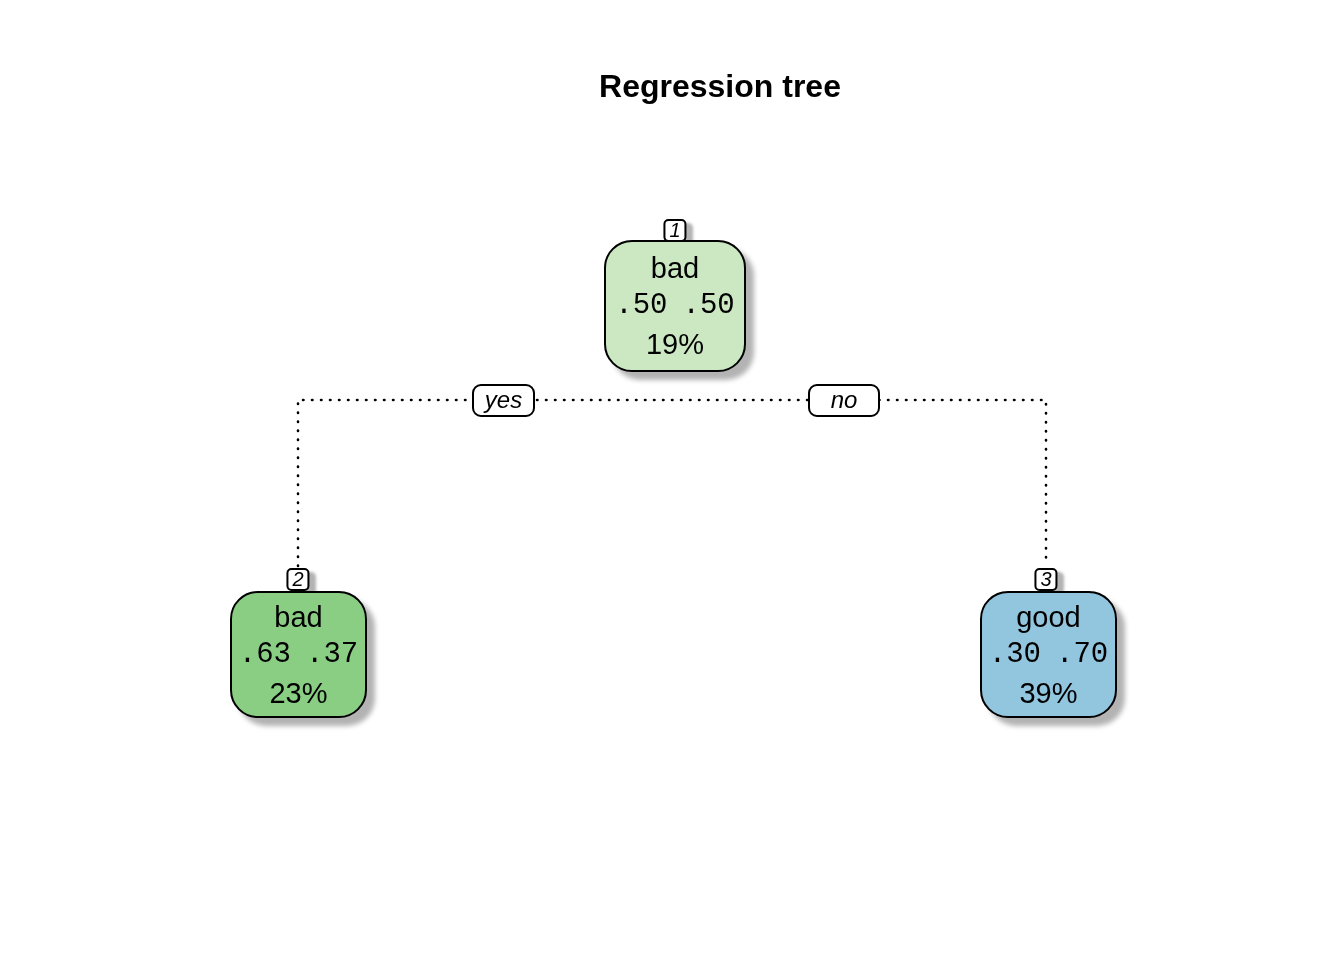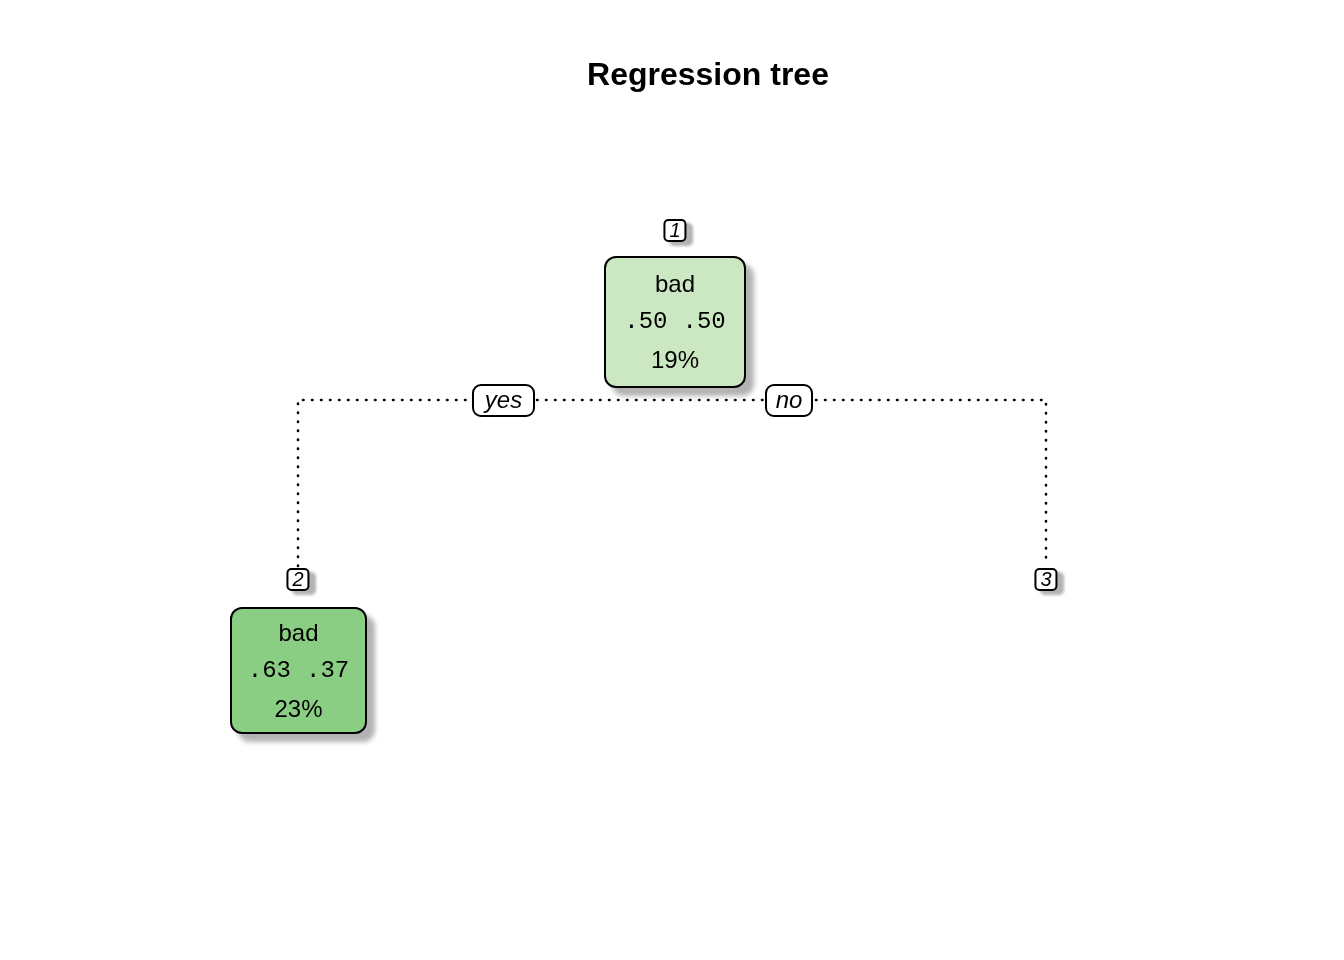--- a/index.html
+++ b/index.html
@@ -2,56 +2,55 @@
 <html><head>
 <meta charset="utf-8">
 <style>
   html,body{margin:0;padding:0;background:#ffffff;}
   .canvas{
     position:relative;width:1344px;height:960px;background:#ffffff;
     font-family:"Liberation Sans",sans-serif;color:#000;overflow:hidden;
   }
   .title{
     position:absolute;left:708px;top:56px;transform:translateX(-50%);
-    margin:0;font-size:32px;font-weight:bold;white-space:nowrap;
+    margin:12px;font-size:32px;font-weight:bold;white-space:nowrap;
   }
   .connectors{position:absolute;left:0;top:0;}
   .dotted{
     fill:none;stroke:#000;stroke-width:2.6;
     stroke-dasharray:0.5 8.5;stroke-linecap:round;
   }
   .split-label{
     position:absolute;left:675px;top:383px;transform:translateX(-50%);
     background:#ffffff;font-weight:bold;font-size:29px;line-height:34px;
     padding:0 6px;white-space:nowrap;
   }
   .branch-box{
     position:absolute;box-sizing:border-box;height:33px;
     border:2px solid #000;border-radius:9px;background:#ffffff;
     font-style:italic;font-size:24px;line-height:28px;text-align:center;
   }
   .branch-yes{left:472px;top:384px;width:63px;}
-  .branch-no{left:765px;top:384px;width:48px;}
+  .branch-no{left:808px;top:384px;width:72px;}
   .badge{
     position:absolute;transform:translateX(-50%);
     min-width:22px;height:23px;box-sizing:border-box;padding:0 4px;
     border:2px solid #000;border-radius:5px;background:#ffffff;
     box-shadow:6px 4px 3px #b3b3b3;
     font-style:italic;font-size:20px;line-height:19px;text-align:center;
   }
   .badge-1{left:675px;top:219px;}
   .badge-2{left:298px;top:568px;}
   .badge-3{left:1046px;top:568px;}
   .node{
     position:absolute;box-sizing:border-box;
-    border:2px solid #000;border-radius:12px;
+    border:2px solid #000;border-radius:28px;
     box-shadow:8px 8px 5px #b3b3b3;
     display:flex;flex-direction:column;justify-content:center;align-items:center;
-    font-size:24px;
-    margin-top:16px;
+    font-size:29px;
   }
   .node-1{left:604px;top:240px;width:142px;height:132px;}
   .node-2{left:230px;top:591px;width:137px;height:127px;}
   .node-3{left:980px;top:591px;width:137px;height:127px;}
   .node .line{line-height:38px;white-space:nowrap;}
   .probs{display:flex;gap:15px;font-family:Liberation Mono, monospace;}
 </style>
 </head>
 <body>
 
@@ -81,14 +80,22 @@
 
   <div class="node node-2" style="background-color: rgb(138, 206, 132);">
     <div class="line">bad</div>
     <div class="line probs">
       <span>.63</span>
       <span>.37</span>
     </div>
     <div class="line">23%</div>
   </div>
 
+  <div class="node node-3" style="background-color: rgb(146, 197, 222);">
+    <div class="line">good</div>
+    <div class="line probs">
+      <span>.30</span>
+      <span>.70</span>
+    </div>
+    <div class="line">39%</div>
+  </div>
 
 </div>
 
 </body></html>

